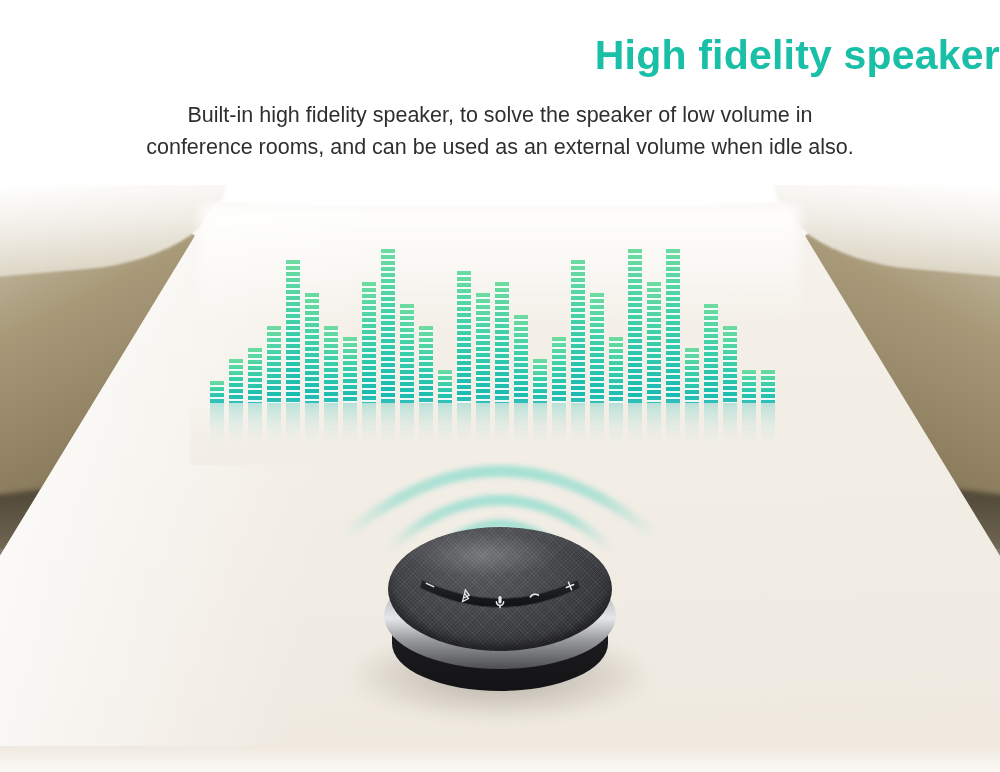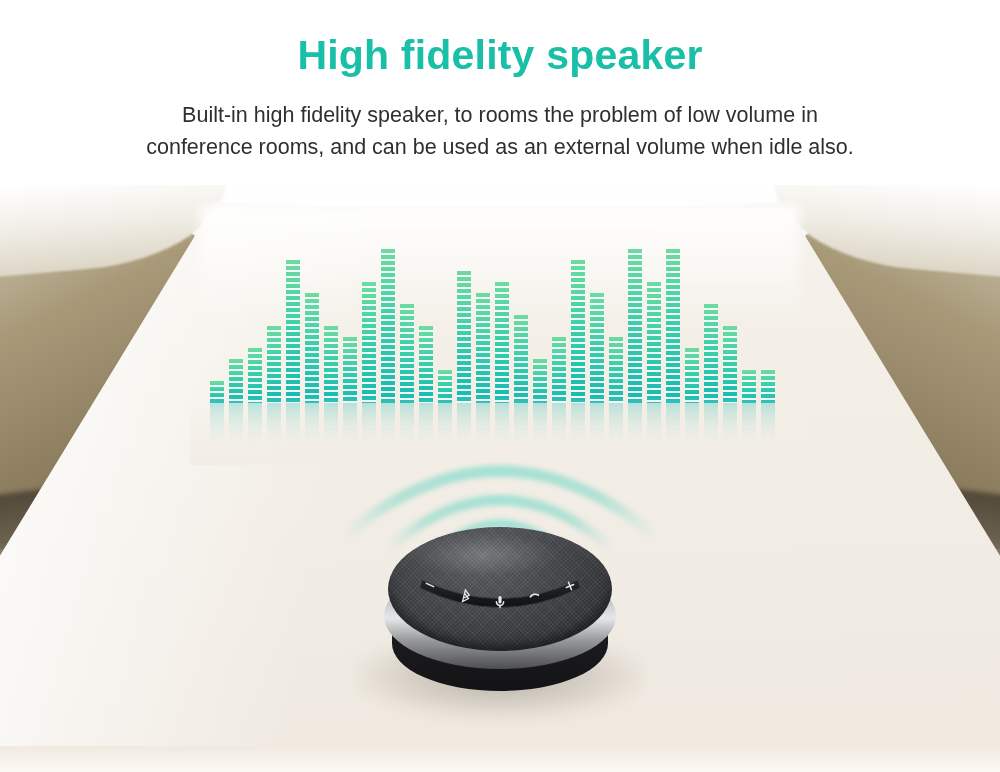--- a/index.html
+++ b/index.html
@@ -24,21 +24,21 @@
     filter:blur(1.4px);
   }
 
   
   .header{
     position:absolute; left:0; top:0; width:1000px; height:185px;
     background:#ffffff; z-index:20;
   }
   .title{
     position:absolute; left:0; top:32px; width:1000px;
-    text-align:center;
+    text-align:right;
     font-size:41px; font-weight:bold; letter-spacing:.2px;
     color:#19bfa6; white-space:nowrap;
   }
   .subtitle{
     position:absolute; left:90px; top:99px; width:820px;
     text-align:center;
     font-size:21.5px; line-height:32px; color:#2f2f2f;
   }
   .subtitle .ln{ display:block; white-space:nowrap; }
 
@@ -210,21 +210,21 @@
 </head>
 <body>
 
 <div id="page">
 
   <div class="top-sliver"></div>
 
   <div class="header">
     <div class="title">High fidelity speaker</div>
     <div class="subtitle">
-      <span class="ln">Built-in high fidelity speaker, to rooms the problem of low volume in</span>
+      <span class="ln">Built-in high fidelity speaker, to solve the speaker of low volume in</span>
       <span class="ln">conference rooms, and can be used as an external volume when idle also.</span>
     </div>
   </div>
 
   <div class="scene">
 
     <div class="wall"></div>
 
     <div class="chair-l"></div>
     <div class="chair-l-top"></div>

